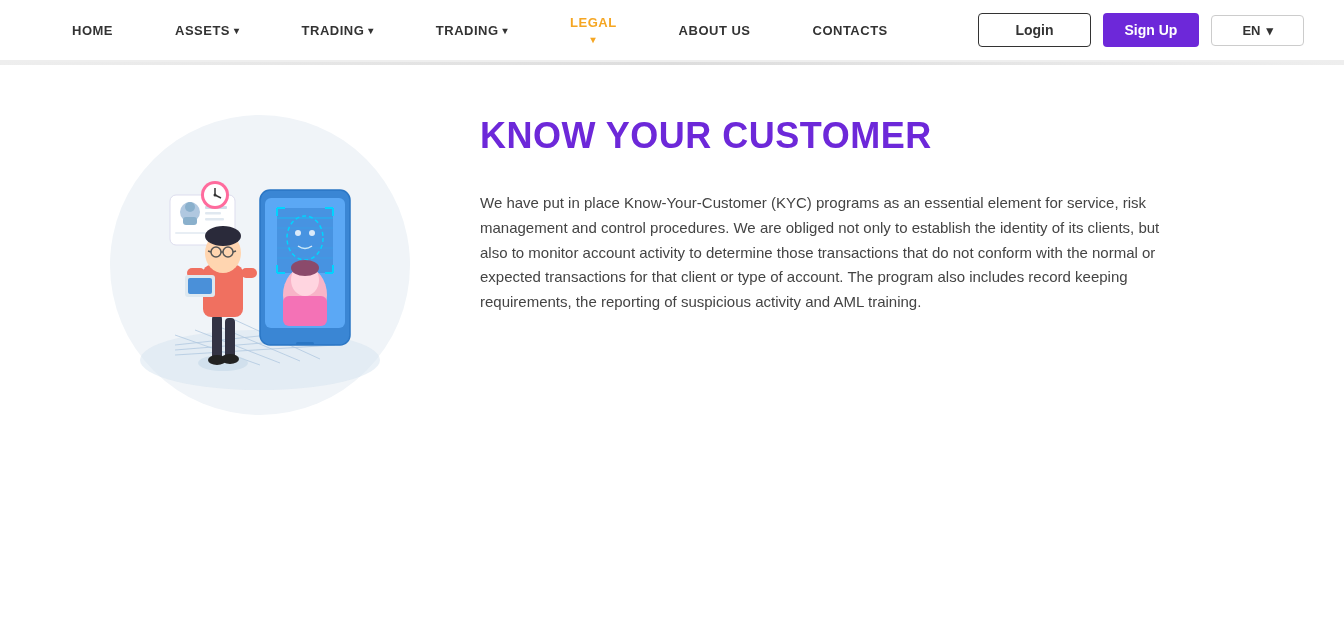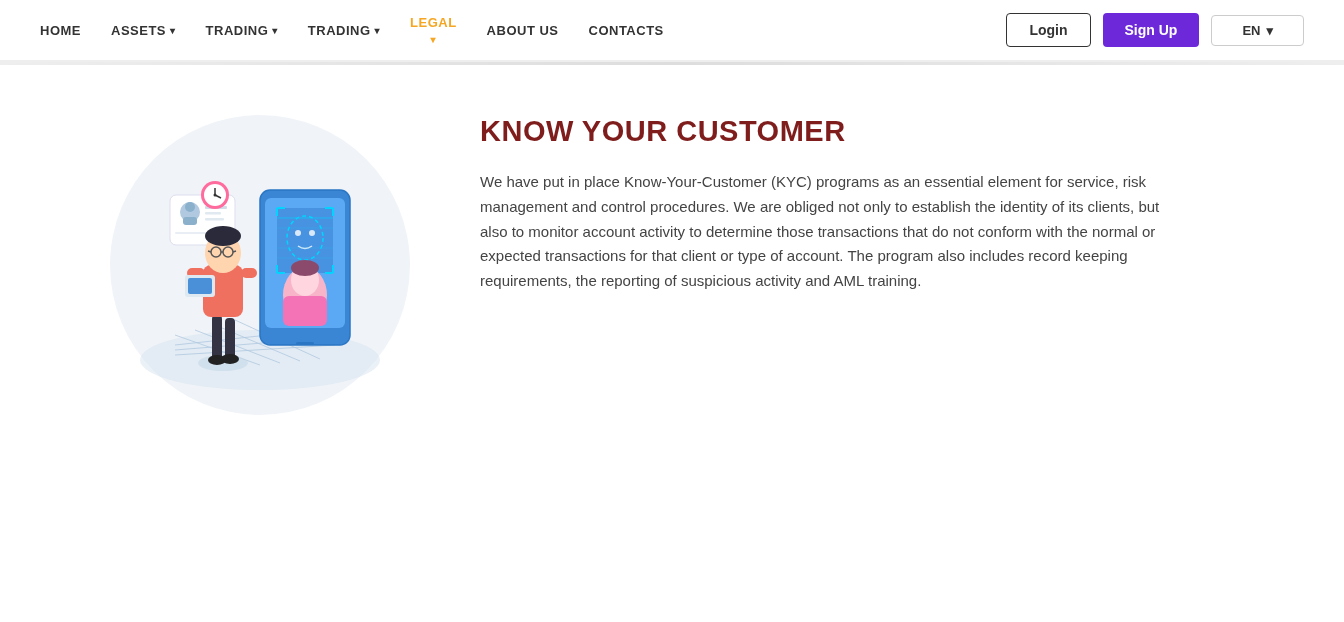--- a/index.html
+++ b/index.html
@@ -40,38 +40,39 @@
       font-size: 13px;
       font-weight: 600;
       color: #333;
       text-transform: uppercase;
       letter-spacing: 0.5px;
       cursor: pointer;
       display: flex;
       align-items: center;
       gap: 4px;
       text-decoration: none;
+      margin-left: 32px;
     }
     .nav-item.active {
       color: #f5a623;
       flex-direction: column;
     }
     .nav-item .chevron {
       font-size: 10px;
       color: inherit;
     }
     .header-right {
       display: flex;
       align-items: center;
       gap: 12px;
     }
     .btn-login {
       border: 1.5px solid #333;
       background: transparent;
-      padding: 8px 22px;
+      padding: 8px 36px;
       border-radius: 4px;
       font-size: 14px;
       font-weight: 600;
       cursor: pointer;
       color: #333;
     }
     .btn-signup {
       background: #6d28d9;
       border: none;
       padding: 9px 22px;
@@ -123,24 +124,24 @@
       align-items: center;
       position: relative;
       overflow: visible;
     }
     
     .text-content {
       flex: 1;
       max-width: 700px;
     }
     .page-title {
-      font-size: 29px;
+      font-size: 36px;
       font-weight: 900;
-      color: #7f1d1d;
-      margin-bottom: 22px;
+      color: #6d28d9;
+      margin-bottom: 34px;
       letter-spacing: 0.5px;
     }
     .text-paragraph {
       font-size: 15px;
       line-height: 1.65;
       color: #444;
       margin-bottom: 22px;
     }
     .text-paragraph:last-child {
       margin-bottom: 0;

